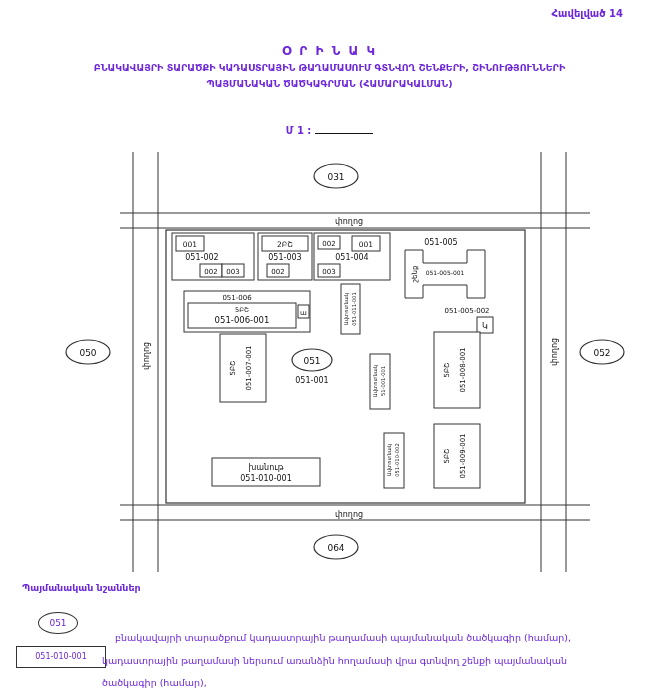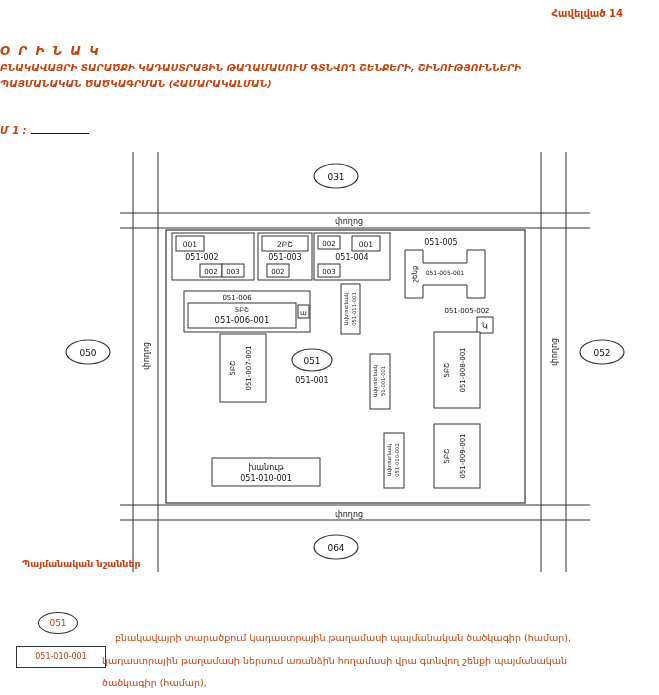--- a/index.html
+++ b/index.html
@@ -1,32 +1,32 @@
 <!DOCTYPE html>
 <html><head>
 <meta charset="utf-8">
 <style>
   html,body{margin:0;padding:0;background:#fff;}
   .page{position:relative;width:655px;height:695px;background:#fff;overflow:hidden;
-        font-family:"DejaVu Sans",sans-serif;color:#c2410c;}
+        font-family:"DejaVu Sans",sans-serif;color:#6d28d9;}
   .abs{position:absolute;}
   .hdr{font-weight:bold;}
-  .center{left:0;width:659px;text-align:left;font-style:italic;}
+  .center{left:0;width:659px;text-align:center;}
   .appendix{top:8px;right:32px;font-size:10px;}
   .title{top:44px;font-size:12px;letter-spacing:2px;}
   .sub1{top:62px;font-size:9.5px;}
   .sub2{top:78px;font-size:9.5px;}
   .scale{top:108px;font-size:10px;margin-top:16px;}
   .scale-blank{display:inline-block;width:58px;border-bottom:1px solid #111;height:9px;margin-left:4px;}
   svg.map{position:absolute;left:0;top:0;}
   svg text{fill:#111;font-family:"DejaVu Sans",sans-serif;}
   .ln{stroke:#333;stroke-width:1;}
   .shape{fill:#fff;stroke:#333;stroke-width:1;}
   .shape2{fill:#fff;stroke:#333;stroke-width:1.2;}
-  .legend-title{top:558px;left:22px;font-size:9.5px;font-weight:bold;}
+  .legend-title{top:582px;left:22px;font-size:9.5px;font-weight:bold;}
   .legend-oval{top:612px;left:38px;width:38px;height:20px;border:1.2px solid #333;border-radius:50%;
                font-size:9px;text-align:center;line-height:20px;}
   .legend-rect{top:646px;left:16px;width:88px;height:20px;border:1.2px solid #333;
                font-size:8px;text-align:center;line-height:20px;}
   .legend-text1{top:632px;left:115px;width:525px;font-size:9.5px;}
   .legend-text2{top:650px;left:102px;width:480px;font-size:9.5px;line-height:22px;}
 </style>
 </head>
 <body>
 

